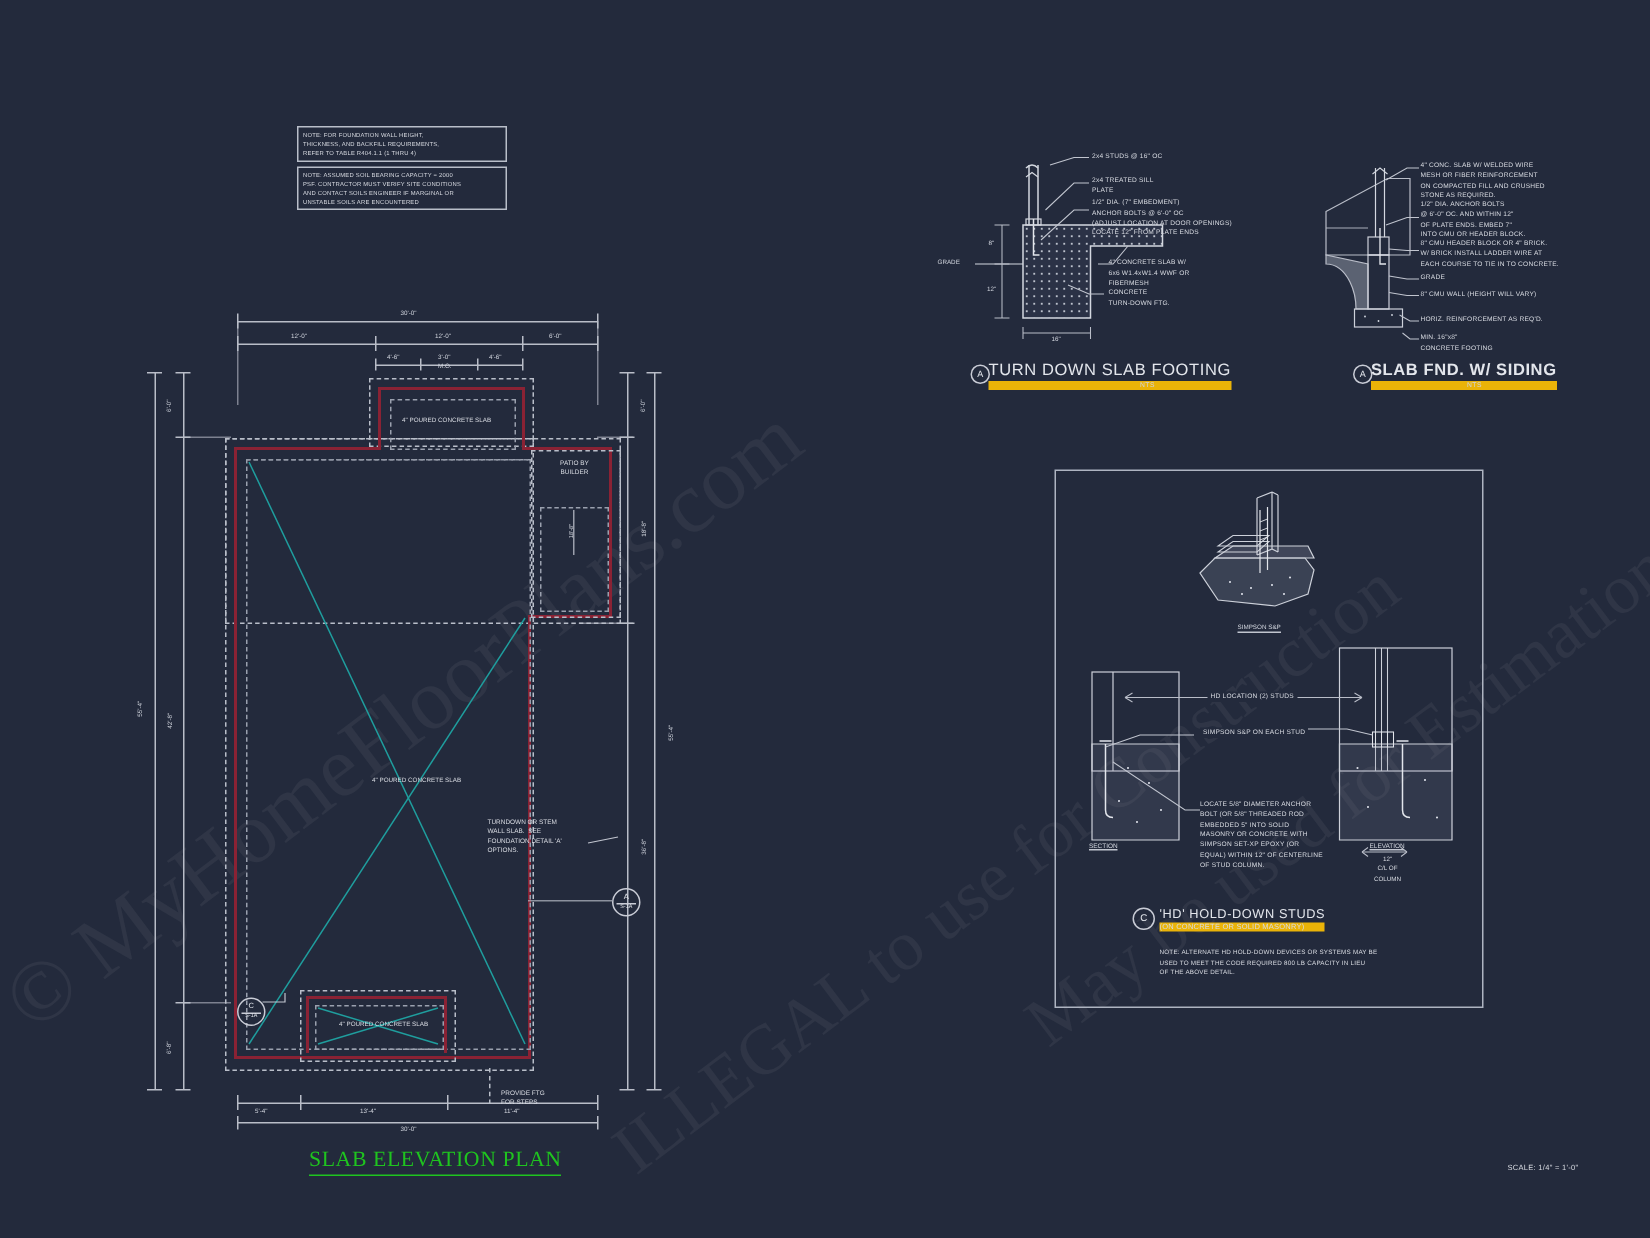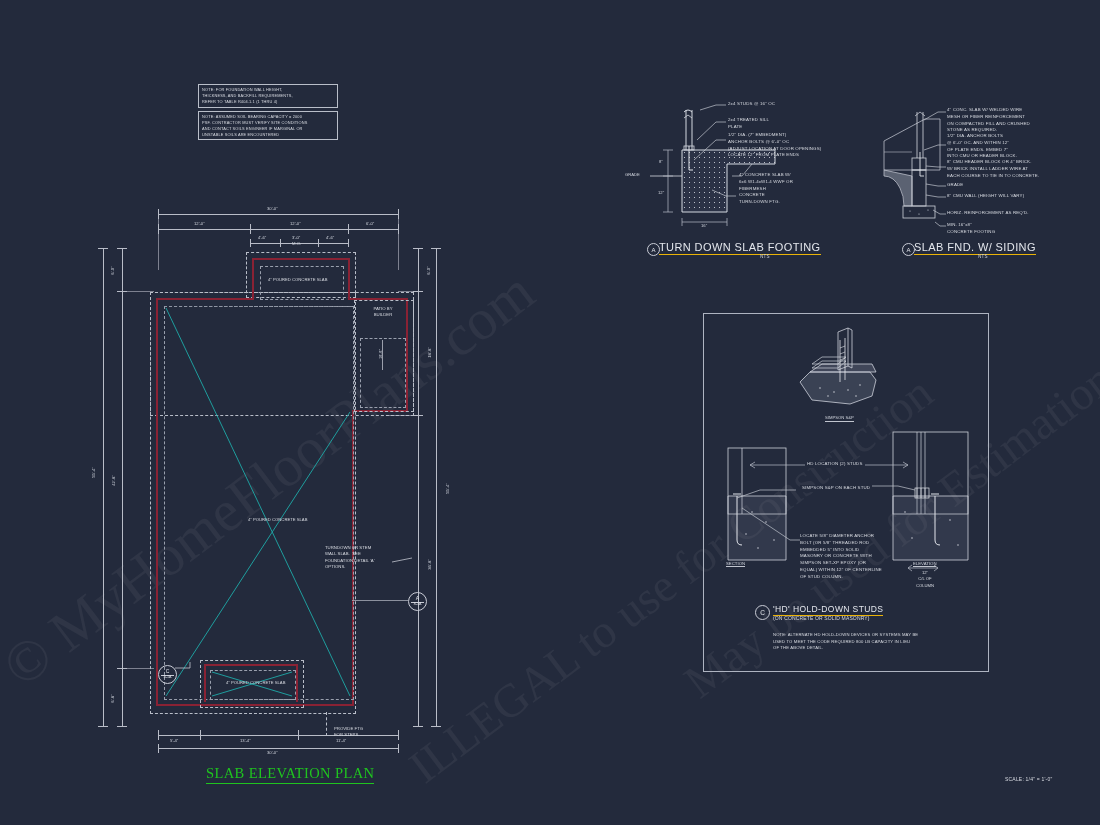--- a/index.html
+++ b/index.html
@@ -41,21 +41,21 @@
 
   .txt{position:absolute;color:#d8dbe2;font-size:4.4px;line-height:1.55;letter-spacing:.15px;white-space:pre;}
   .txt-s{font-size:3.9px;line-height:1.5;}
   .txt-dim{position:absolute;color:#d0d4dd;font-size:4.2px;white-space:nowrap;}
   .txt-lbl{position:absolute;color:#d8dbe2;font-size:4.3px;white-space:pre;line-height:1.5;text-align:center;}
 
   .note-box{position:absolute;border:1px solid #b9bec9;box-sizing:border-box;padding:2px 3px;}
   .note-box .txt{position:static;display:block;}
 
   
-  .det-title{position:absolute;color:#e3e6ec;font-size:11px;letter-spacing:.4px;border-bottom:1px solid #eab308;padding-bottom:1px;white-space:nowrap;}
+  .det-title{position:absolute;color:#e3e6ec;font-size:11px;letter-spacing:.4px;border-bottom:6px solid #eab308;padding-bottom:1px;white-space:nowrap;}
   .det-sub{position:absolute;color:#cfd3dc;font-size:4.5px;letter-spacing:.3px;}
   .bubble{position:absolute;border:1px solid #c9ccd6;border-radius:50%;display:flex;align-items:center;justify-content:center;color:#e3e6ec;}
 
   
   .concrete{background:#2b3246;}
   .hatch{
     background-image:radial-gradient(rgba(215,219,228,.85) .55px, transparent .6px);
     background-size:5px 5px;
   }
 
@@ -366,21 +366,21 @@
     <div class="txt" style="left:947px;top:159px;">8" CMU HEADER BLOCK OR 4" BRICK.
 W/ BRICK INSTALL LADDER WIRE AT
 EACH COURSE TO TIE IN TO CONCRETE.</div>
     <div class="txt" style="left:947px;top:182px;">GRADE</div>
     <div class="txt" style="left:947px;top:193px;">8" CMU WALL (HEIGHT WILL VARY)</div>
     <div class="txt" style="left:947px;top:210px;">HORIZ. REINFORCEMENT AS REQ'D.</div>
     <div class="txt" style="left:947px;top:222px;">MIN. 16"x8"
 CONCRETE FOOTING</div>
 
     <div class="bubble" style="left:902px;top:243px;width:11px;height:11px;font-size:6px;">A</div>
-    <div class="det-title" style="left:914px;top:241px;">SLAB FND. W/ SIDING</div>
+    <div class="det-title" style="left:914px;top:241px;font-weight:bold;">SLAB FND. W/ SIDING</div>
     <div class="det-sub" style="left:978px;top:254px;">NTS</div>
   </div>
 
   <div class="panel" style="left:703px;top:313px;width:284px;height:357px;"></div>
 
   <div>
 
     <svg style="left:0;top:0;width:1100px;height:825px;">
 
       <path d="M800,382 L810,372 L870,372 L876,380 L872,396 L850,404 L812,400 Z" stroke="#cdd1da" stroke-width=".8" fill="rgba(120,128,148,.28)"></path>

